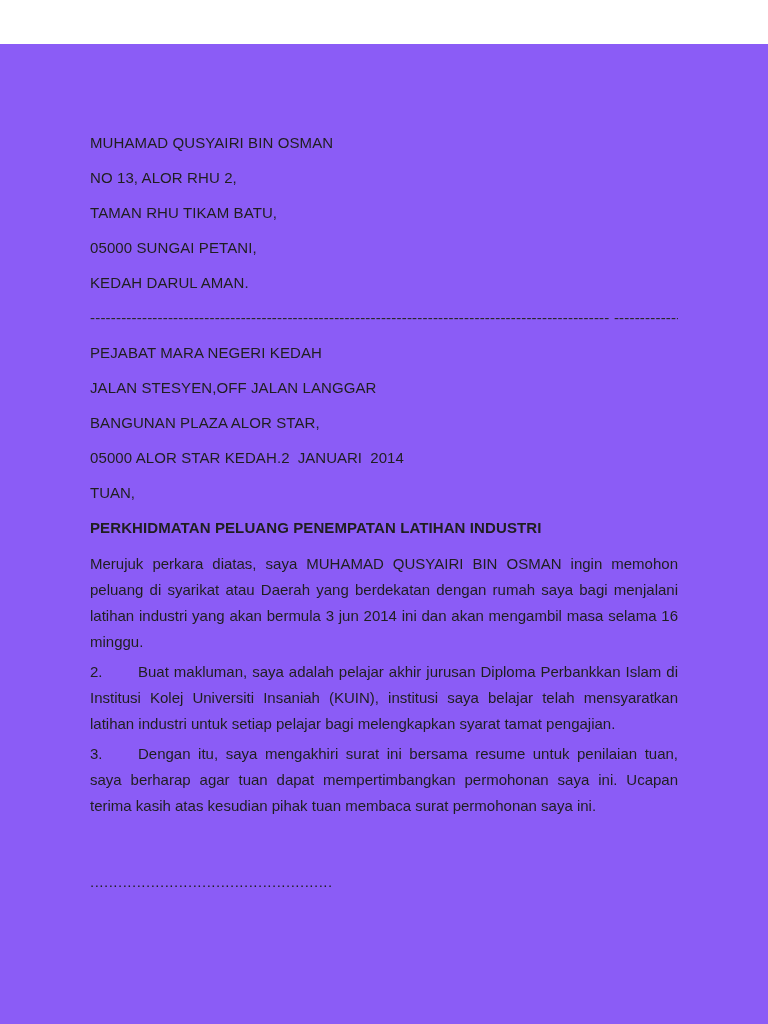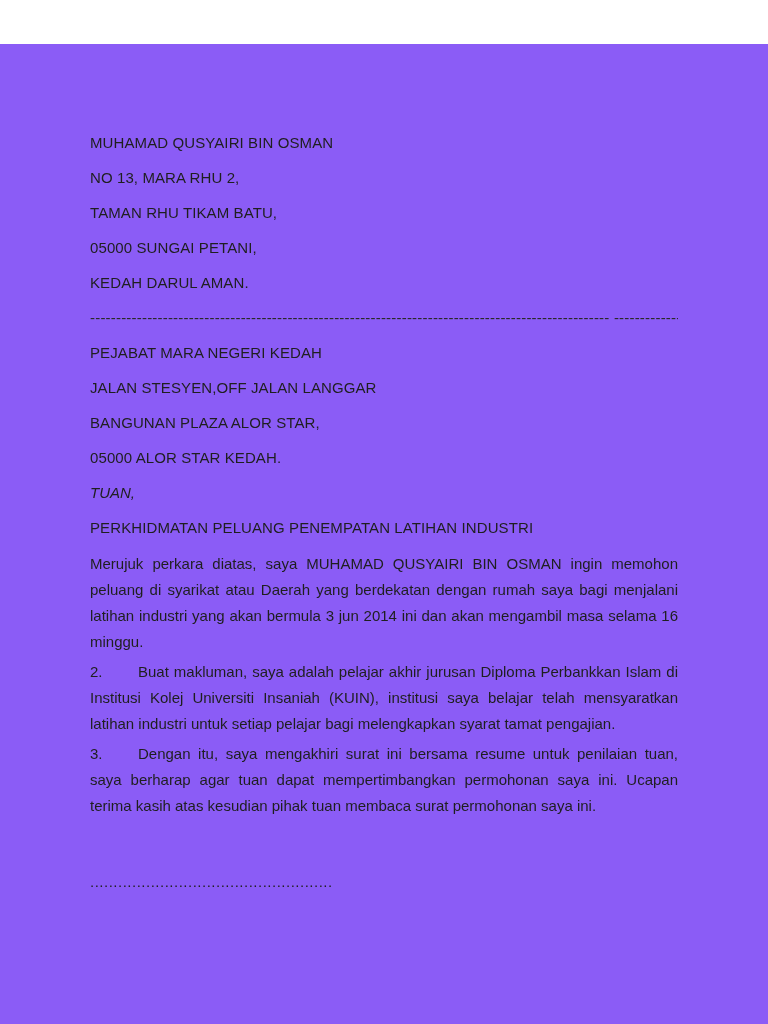--- a/index.html
+++ b/index.html
@@ -49,25 +49,24 @@
   .date-row .addr-line { margin-bottom: 0; }
   .date {
     white-space: pre;
     padding-right: 24px;
     line-height: 22px;
   }
   .salutation {
     display: block;
     line-height: 22px;
     margin-bottom: 13px;
-    font-style: italic;
   }
   .subject {
     display: block;
-    font-weight: 400;
+    font-weight: 700;
     line-height: 22px;
     margin-bottom: 12px;
     letter-spacing: 0.1px;
   }
   .para {
     margin: 0 0 4px 0;
     line-height: 26px;
     text-align: justify;
   }
   .para-num {
@@ -97,34 +96,35 @@
   }
 </style>
 </head>
 <body>
 
 <div class="page">
   <div class="content">
 
     <div>
       <span class="addr-line">MUHAMAD QUSYAIRI BIN OSMAN</span>
-      <span class="addr-line">NO 13, MARA RHU 2,</span>
+      <span class="addr-line">NO 13, ALOR RHU 2,</span>
       <span class="addr-line">TAMAN RHU TIKAM BATU,</span>
       <span class="addr-line">05000 SUNGAI PETANI,</span>
       <span class="addr-line">KEDAH DARUL AMAN.</span>
     </div>
 
     <span class="divider">---------------------------------------------------------------------------------------------------- -------------</span>
 
     <div>
       <span class="addr-line">PEJABAT MARA NEGERI KEDAH</span>
       <span class="addr-line">JALAN STESYEN,OFF JALAN LANGGAR</span>
       <span class="addr-line">BANGUNAN PLAZA ALOR STAR,</span>
       <div class="date-row">
         <span class="addr-line">05000 ALOR STAR KEDAH.</span>
+        <span class="date">2  JANUARI  2014</span>
       </div>
     </div>
 
     <span class="salutation">TUAN,</span>
 
     <span class="subject">PERKHIDMATAN PELUANG PENEMPATAN LATIHAN INDUSTRI</span>
 
     <div>
       <p class="para">Merujuk perkara diatas, saya MUHAMAD QUSYAIRI BIN OSMAN ingin memohon peluang di syarikat atau Daerah yang berdekatan dengan rumah saya bagi menjalani latihan industri yang akan bermula 3 jun 2014 ini dan akan mengambil masa selama 16 minggu.</p>
       <p class="para"><span class="para-num">2.</span><span>Buat makluman, saya adalah pelajar akhir jurusan Diploma Perbankkan Islam di Institusi Kolej Universiti Insaniah (KUIN), institusi saya belajar telah mensyaratkan latihan industri untuk setiap pelajar bagi melengkapkan syarat tamat pengajian.</span></p>

